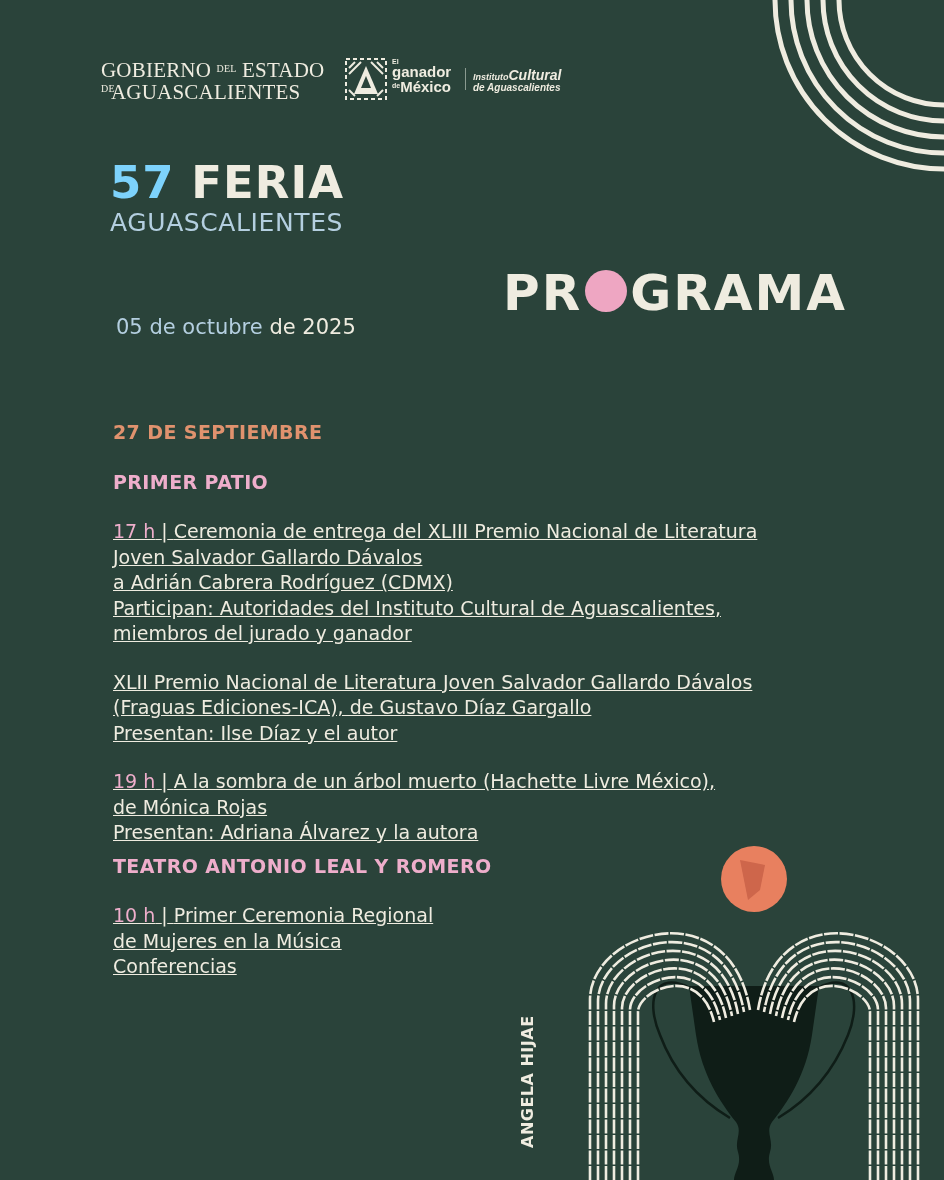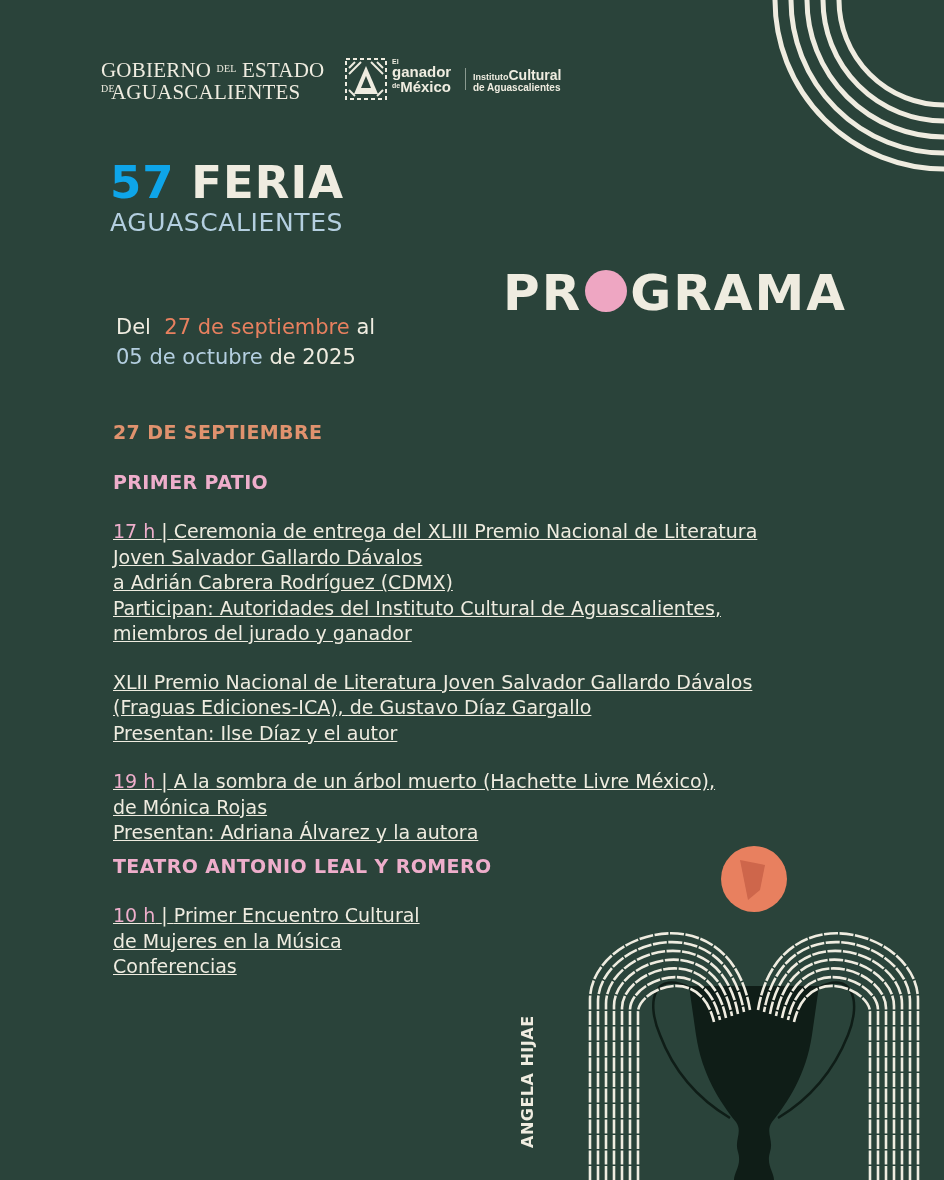--- a/index.html
+++ b/index.html
@@ -19,29 +19,29 @@
     .gob .small { font-size: 10px; vertical-align: 5px; }
     .gob .l2 .small { position: absolute; left: 0; top: 2px; }
 
     .gigante-logo { left: 345px; top: 58px; width: 42px; height: 42px; }
     .gigante-text { left: 392px; top: 58px; font-family: "Liberation Sans", sans-serif; font-weight: bold; line-height: 1; }
     .gigante-text .el { font-size: 7px; display:block; }
     .gigante-text .g { font-size: 15px; display:block; margin-top: -1px; }
     .gigante-text .mx { font-size: 15px; display:block; }
     .gigante-text .mx .de { font-size: 7px; vertical-align: 4px; }
     .divider { left: 465px; top: 68px; width: 1px; height: 22px; background: #8a9a90; }
-    .ica { left: 473px; top: 68px; font-family: "Liberation Sans", sans-serif; font-weight: bold; line-height: 1; }
+    .ica { left: 473px; top: 68px; font-family: "Liberation Sans", sans-serif; font-weight: bold; line-height: 1; font-style: italic; }
     .ica .t1 { font-size: 9px; white-space: nowrap; }
     .ica .t1 .big { font-size: 14px; }
     .ica .t2 { font-size: 10px; white-space: nowrap; margin-top: 1px; }
 
     
     .feria { left: 110px; top: 160px; font-family: "DejaVu Sans", sans-serif; line-height: 1; }
     .feria .r1 { font-size: 45px; font-weight: bold; letter-spacing: 1px; white-space: nowrap; height: 48px; }
-    .feria .r1 .num { color: #0ea5e9; }
+    .feria .r1 .num { color: #7dd3fc; }
     .feria .r2 { font-size: 40px; letter-spacing: 1px; white-space: nowrap; margin-top: 0px; height: 40px; position: relative; }
     .feria .r3 { font-size: 25px; color: #b4cfe0; letter-spacing: 0.6px; white-space: nowrap; margin-top: 2px; }
     .circle-o { display: inline-block; border-radius: 50%; vertical-align: -2px; }
 
     .programa { left: 503px; top: 268px; font-size: 50px; font-weight: bold; letter-spacing: 2px; white-space: nowrap; line-height: 1; }
 
     .dates { left: 116px; top: 312px; font-size: 21px; line-height: 30px; }
     .orange { color: #e8805f; }
     .blue { color: #b4cfe0; }
 
@@ -104,21 +104,20 @@
 <div class="abs feria">
   <div class="r1"><span class="num">57</span> <span>FERIA</span></div>
   <div class="r3">AGUASCALIENTES</div>
 </div>
 
 <div class="abs programa">
   <span>PR</span><span class="circle-o" style="width:42px;height:42px;background:#eea6c2;margin:0 3px;"></span><span>GRAMA</span>
 </div>
 
 <div class="abs dates">
-  <div><span>Del</span>&nbsp; <span class="orange">27 de septiembre</span> <span>al</span></div>
   <div><span class="blue">05 de octubre</span> <span>de 2025</span></div>
 </div>
 
 <div class="abs program">
   <div class="day-head">27 DE SEPTIEMBRE</div>
 
   <div class="venue">PRIMER PATIO</div>
 
   <div class="event">
     <div class="line"><span class="time">17 h</span> <span>|</span> <span>Ceremonia de entrega del XLIII Premio Nacional de Literatura</span></div>
@@ -136,21 +135,21 @@
 
   <div class="event" style="margin-bottom:8px;">
     <div class="line"><span class="time">19 h</span> <span>|</span> <span>A la sombra de un árbol muerto (Hachette Livre México),</span></div>
     <div class="line">de Mónica Rojas</div>
     <div class="line">Presentan: Adriana Álvarez y la autora</div>
   </div>
 
   <div class="venue">TEATRO ANTONIO LEAL Y ROMERO</div>
 
   <div class="event">
-    <div class="line"><span class="time">10 h</span> <span>|</span> <span>Primer Encuentro Cultural</span></div>
+    <div class="line"><span class="time">10 h</span> <span>|</span> <span>Primer Ceremonia Regional</span></div>
     <div class="line">de Mujeres en la Música</div>
     <div class="line">Conferencias</div>
   </div>
 </div>
 
 <svg class="abs fountain" width="384" height="340" viewBox="0 0 384 340">
 
   <g>
     <circle cx="194" cy="39" r="33" fill="#e8805f"></circle>
     <path d="M180 20 L205 25 L200 50 L188 60 Z" fill="#b8503a" opacity="0.55"></path>

